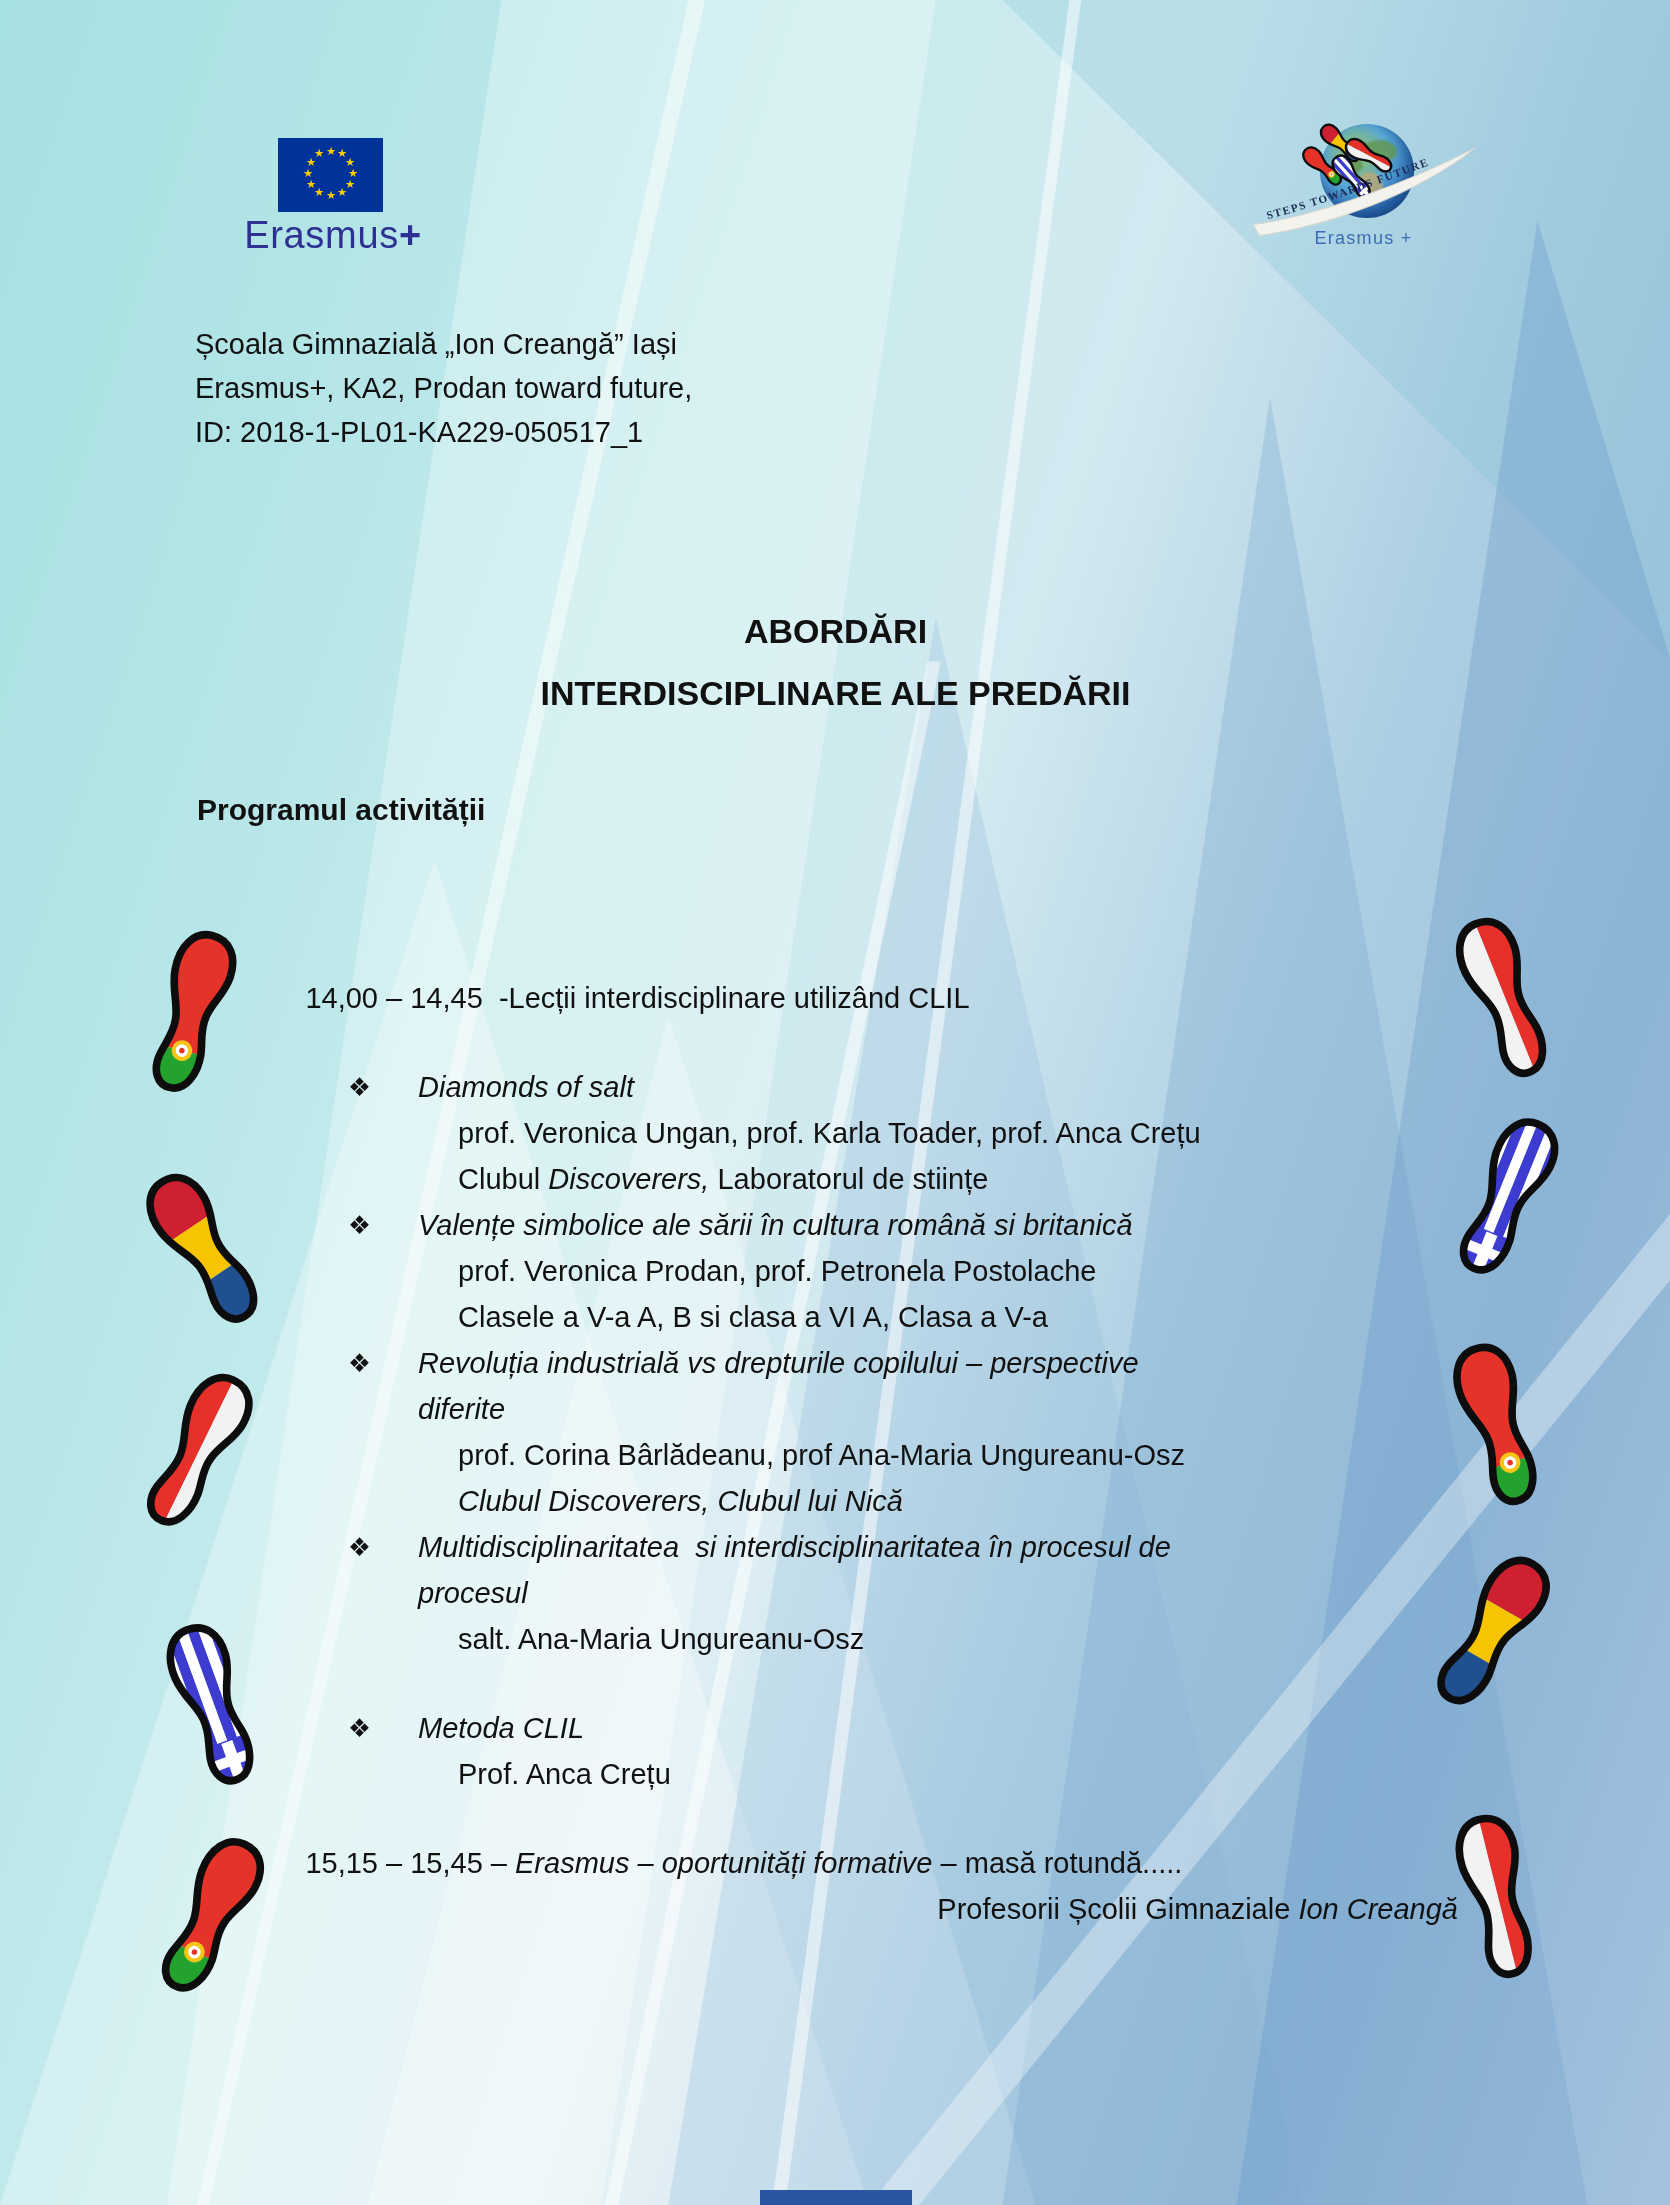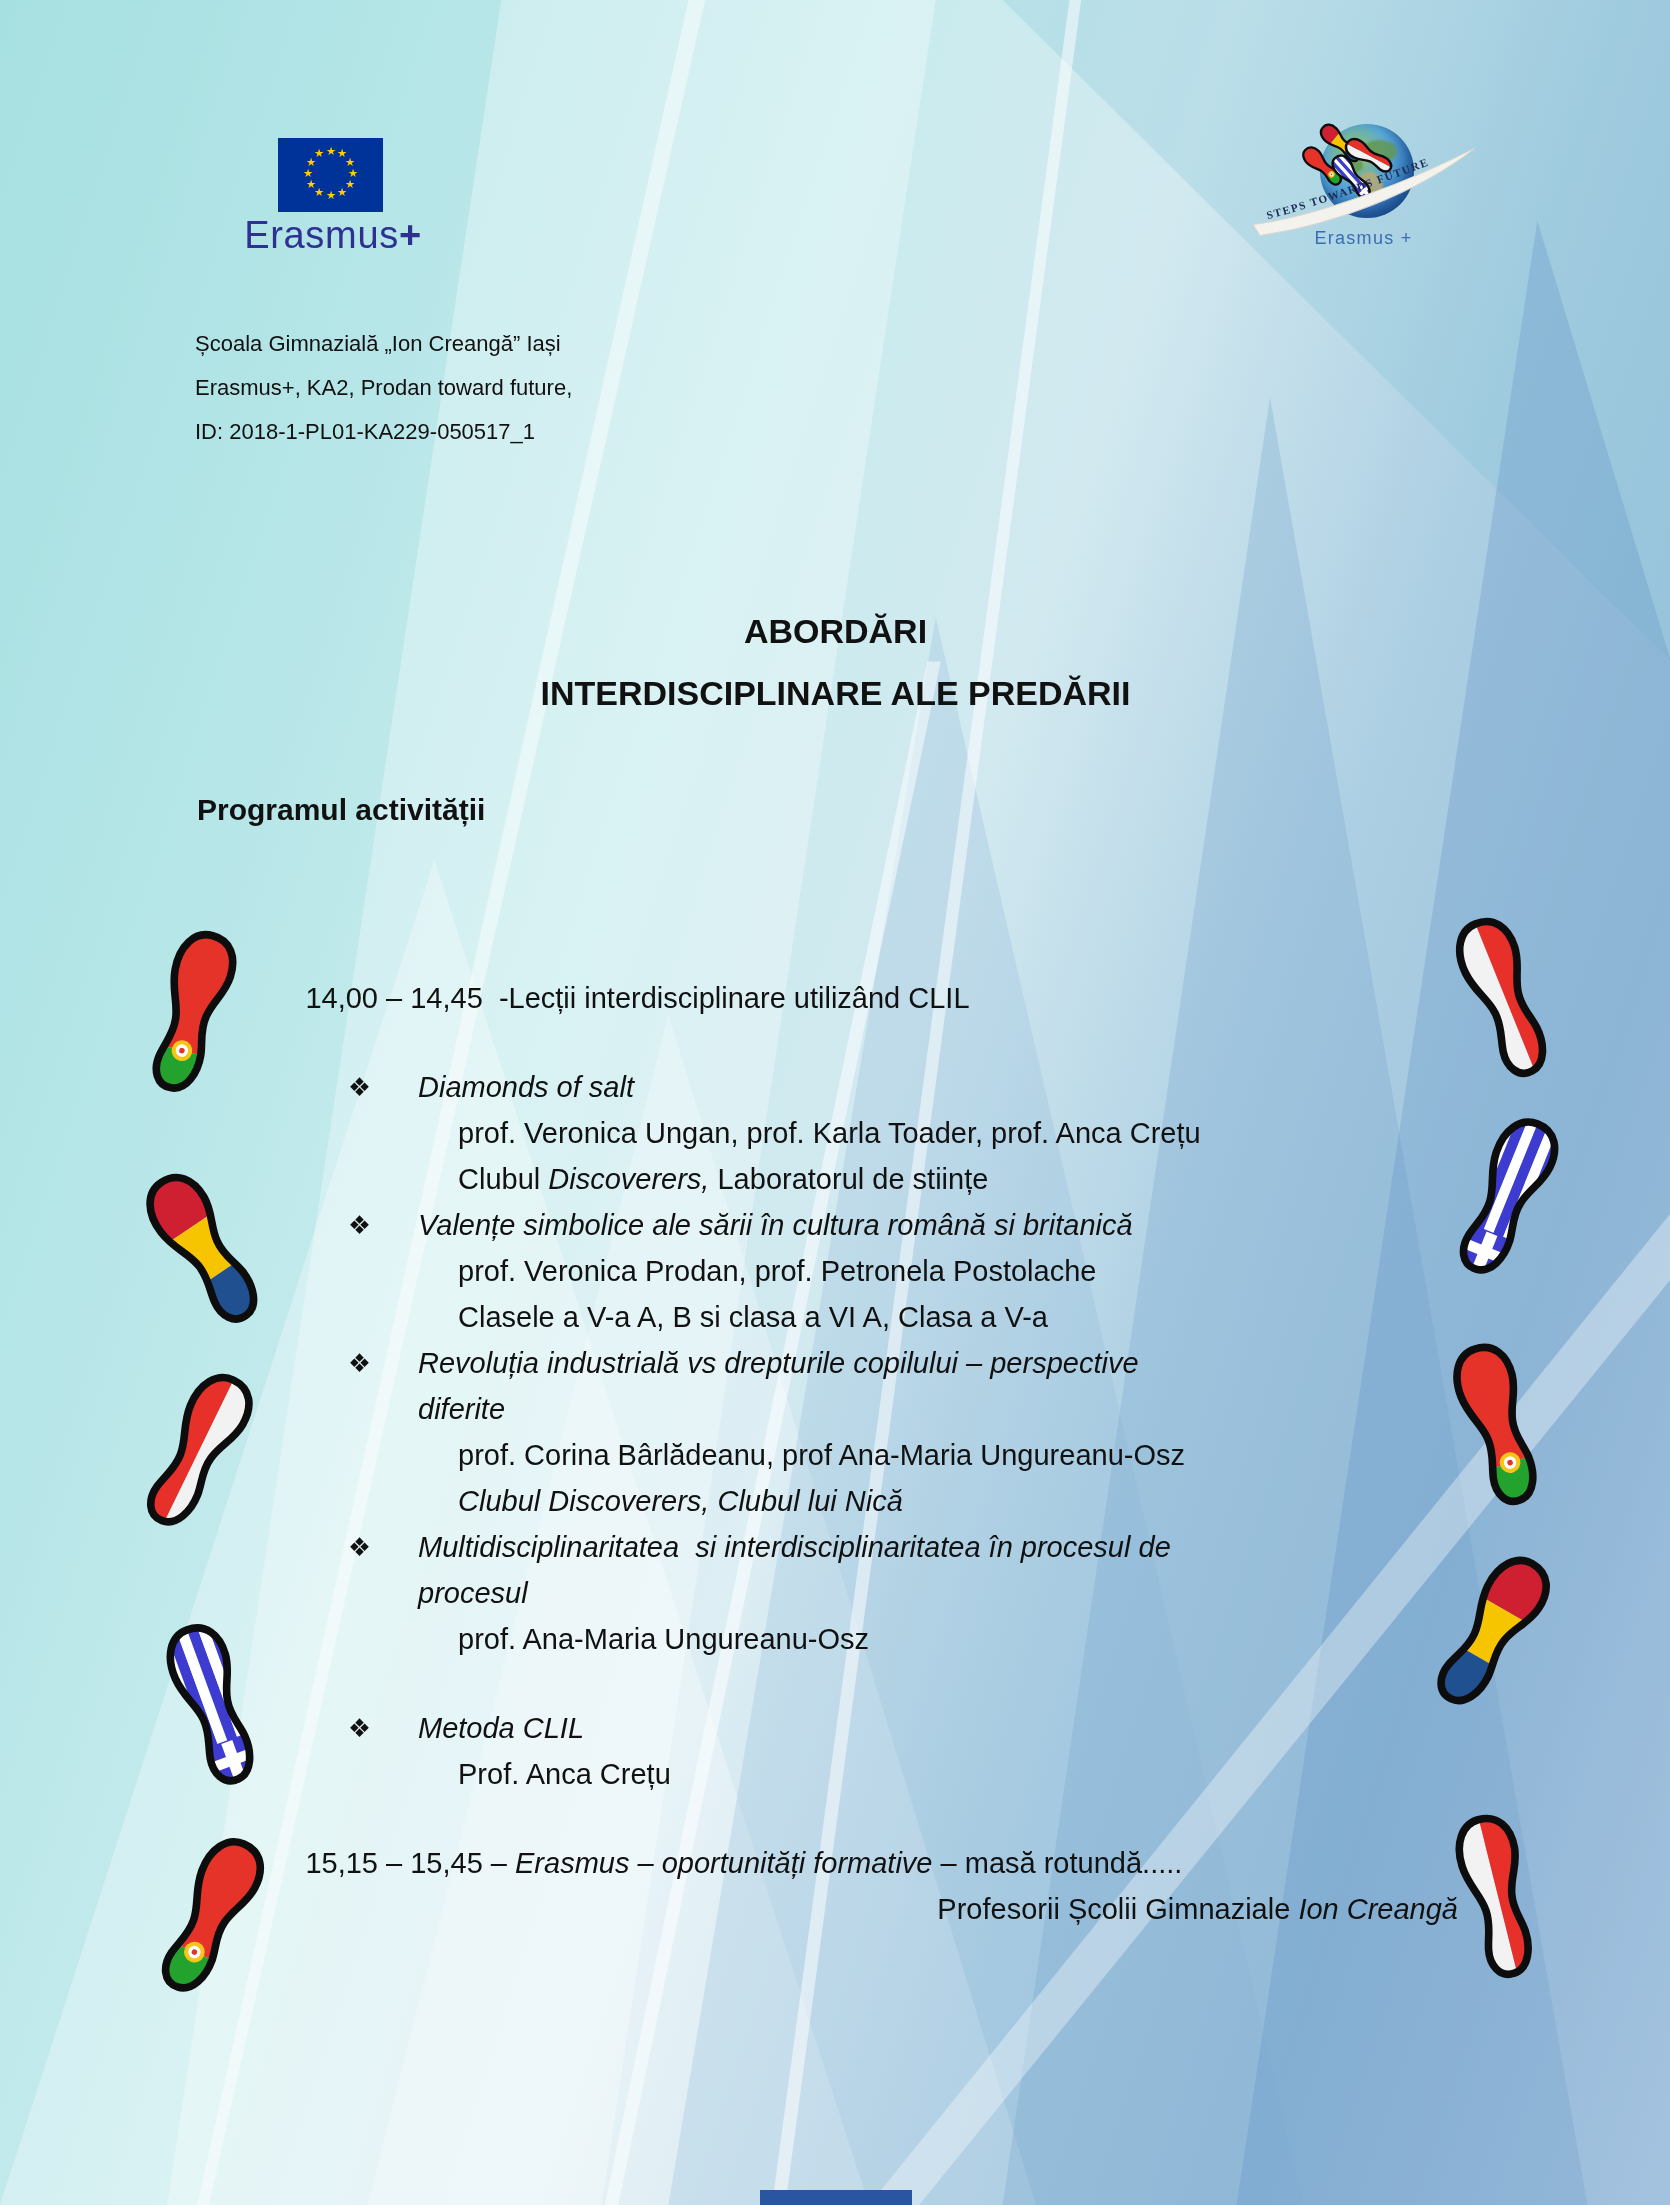--- a/index.html
+++ b/index.html
@@ -32,21 +32,21 @@
   .globe-logo{position:absolute;left:1249px;top:114px;width:229px;height:141px;}
   .globe{position:absolute;left:71px;top:10px;width:94px;height:94px;border-radius:50%;
     background:radial-gradient(circle at 38% 32%,#cfe6cf 0%,#7fb98a 16%,#58a8d8 38%,
       #2c6cb2 68%,#1c4f92 100%);box-shadow:inset -4px -5.4px 12px rgba(10,40,90,.45);}
   .globe .blob{position:absolute;background:rgba(98,150,84,.85);border-radius:50%;filter:blur(1.3px);}
   .swoosh-svg{position:absolute;left:0;top:0;width:229px;height:135px;}
   .globe-sub{position:absolute;left:0;right:0;top:114px;text-align:center;
     font-size:18px;color:#3b6cb4;letter-spacing:1.3px;}
   .mini-fp{position:absolute;}
   
-  .header-block{position:absolute;left:195px;top:322px;font-size:22px;line-height:44px;}
+  .header-block{position:absolute;left:195px;top:322px;font-size:29px;line-height:44px;}
   .doc-title{position:absolute;left:202px;right:202px;top:600px;text-align:center;
     font-weight:bold;font-size:34px;line-height:62px;}
   .program-heading{position:absolute;left:197px;top:793px;font-size:30px;font-weight:bold;}
   .schedule{position:absolute;left:300px;top:975px;width:1158px;}
   .line{position:relative;font-size:29px;line-height:46px;white-space:pre-wrap;}
   .it{font-style:italic;}
   .time-line{padding-left:5.4px;margin-top:43px;margin-bottom:43px;}
   .time-line.first{margin-top:0;}
   .time-line.no-mb{margin-bottom:0;}
   .gap-top{margin-top:43px;}
@@ -201,21 +201,21 @@
       <div class="line detail-line"><span class="">Clubul </span><span class="it">Discoverers,</span><span class=""> Laboratorul de stiințe</span></div>
       <div class="line title-line"><span class="bullet">❖</span><span class="it">Valențe simbolice ale sării în cultura română si britanică</span></div>
       <div class="line detail-line"><span class="">prof. Veronica Prodan, prof. Petronela Postolache</span></div>
       <div class="line detail-line"><span class="">Clasele a V-a A, B si clasa a VI A, Clasa a V-a</span></div>
       <div class="line title-line"><span class="bullet">❖</span><span class="it">Revoluția industrială vs drepturile copilului – perspective</span></div>
       <div class="line title-line"><span class="it">diferite</span></div>
       <div class="line detail-line"><span class="">prof. Corina Bârlădeanu, prof Ana-Maria Ungureanu-Osz</span></div>
       <div class="line detail-line"><span class="it">Clubul Discoverers, Clubul lui Nică</span></div>
       <div class="line title-line"><span class="bullet">❖</span><span class="it">Multidisciplinaritatea  si interdisciplinaritatea în procesul de</span></div>
       <div class="line title-line"><span class="it">procesul</span></div>
-      <div class="line detail-line"><span class="">prof. Ana-Maria Ungureanu-Osz</span></div>
+      <div class="line detail-line"><span class="">salt. Ana-Maria Ungureanu-Osz</span></div>
       <div class="line title-line gap-top"><span class="bullet">❖</span><span class="it">Metoda CLIL</span></div>
       <div class="line detail-line"><span class="">Prof. Anca Crețu</span></div>
       <div class="line time-line no-mb"><span class="">15,15 – 15,45 – </span><span class="it">Erasmus – oportunități formative</span><span class=""> – masă rotundă.....</span></div>
       <div class="line closing-line"><span class="">Profesorii Școlii Gimnaziale </span><span class="it">Ion Creangă</span></div>
     </div>
 
   <div id="fp-holder">
       <div class="footprint" style="left: 150px; top: 929px; transform: rotate(14deg);">
         <svg viewBox="0 0 120 240" xmlns="http://www.w3.org/2000/svg">
     <defs>

